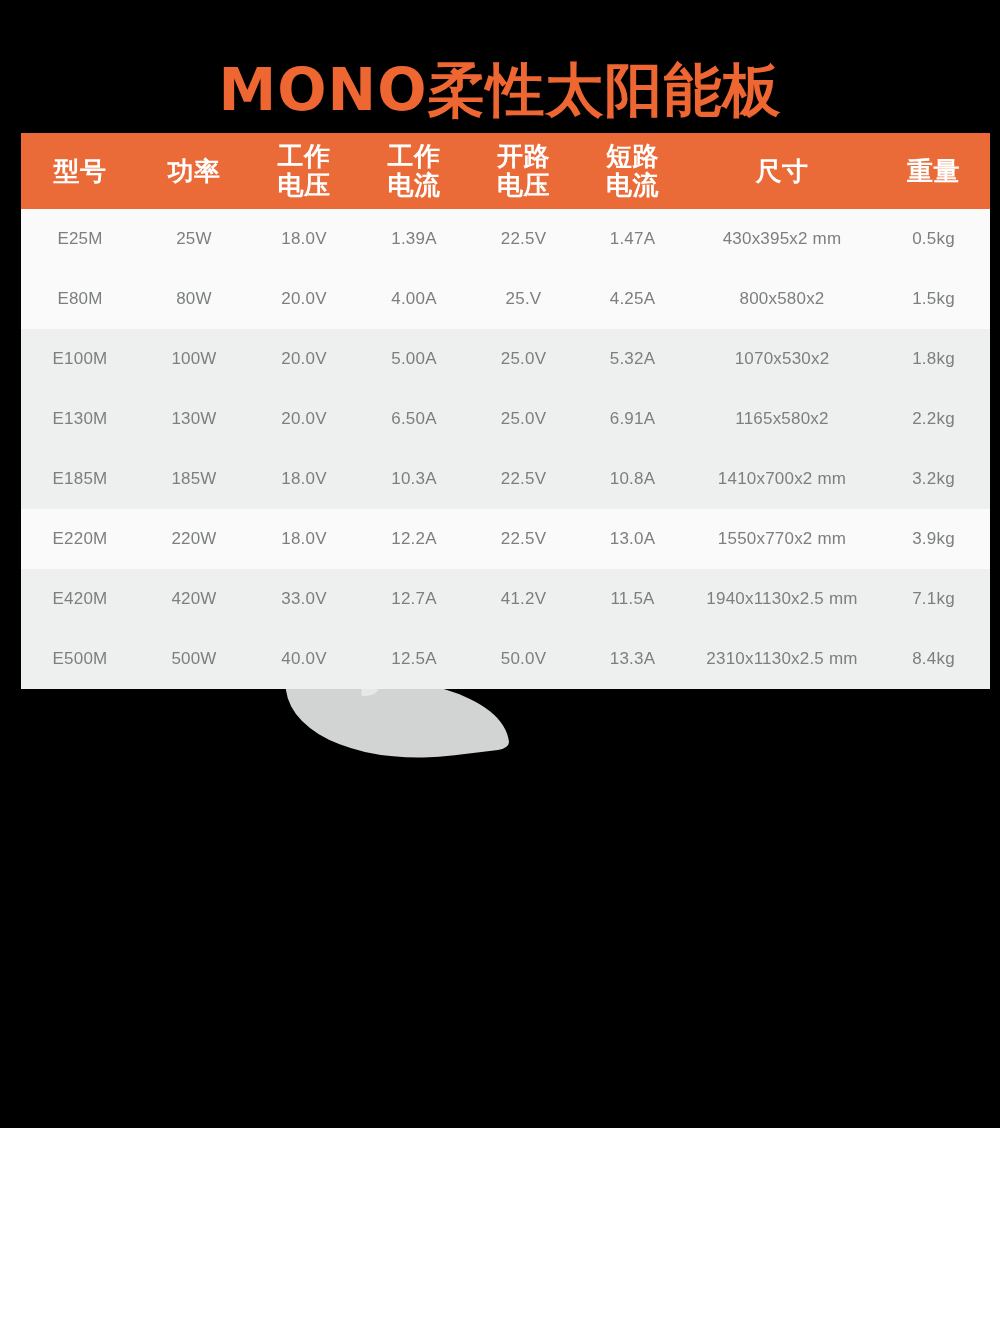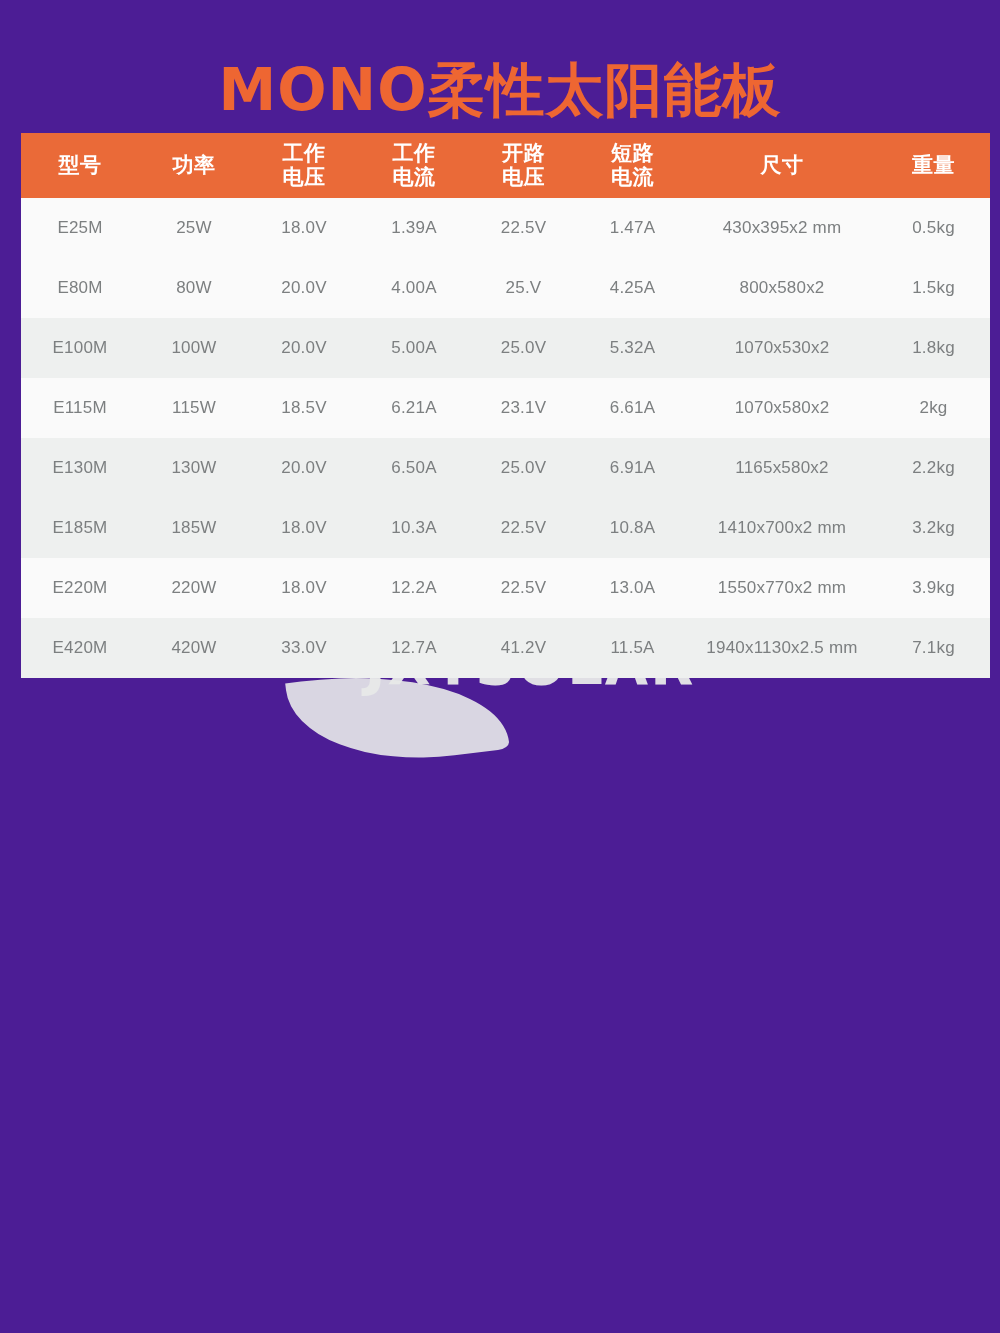--- a/index.html
+++ b/index.html
@@ -7,22 +7,22 @@
     margin: 0;
     padding: 0;
     width: 1000px;
     height: 1333px;
     background: #ffffff;
     font-family: "Liberation Sans", "DejaVu Sans", sans-serif;
   }
   #page {
     position: relative;
     width: 1000px;
-    height: 1333px;
-    background: #4c1d95;
+    height: 1128px;
+    background: #000000;
     overflow: hidden;
   }
 
   
   .title-wrap {
     position: absolute;
     left: 0;
     top: 18px;
     width: 1000px;
     text-align: center;
@@ -101,21 +101,21 @@
   table.spec col.c-vmp    { width: 110px; }
   table.spec col.c-imp    { width: 110px; }
   table.spec col.c-voc    { width: 109px; }
   table.spec col.c-isc    { width: 109px; }
   table.spec col.c-size   { width: 190px; }
   table.spec col.c-weight { width: 113px; }
 
   thead th {
     background: #ea6a38;
     color: #ffffff;
-    font-size: 21px;
+    font-size: 26px;
     font-weight: bold;
     height: 65px;
     padding: 9px;
     text-align: center;
     vertical-align: middle;
     line-height: 1.12;
     font-family: "DejaVu Sans", "Liberation Sans", sans-serif;
     letter-spacing: 0.5px;
   }
   thead th .hl { display: block; }
@@ -217,30 +217,20 @@
           <tr class="even">
             <td>E100M</td>
             <td>100W</td>
             <td>20.0V</td>
             <td>5.00A</td>
             <td>25.0V</td>
             <td>5.32A</td>
             <td>1070x530x2</td>
             <td>1.8kg</td>
           </tr>
-          <tr class="odd">
-            <td>E115M</td>
-            <td>115W</td>
-            <td>18.5V</td>
-            <td>6.21A</td>
-            <td>23.1V</td>
-            <td>6.61A</td>
-            <td>1070x580x2</td>
-            <td>2kg</td>
-          </tr>
           <tr class="even">
             <td>E130M</td>
             <td>130W</td>
             <td>20.0V</td>
             <td>6.50A</td>
             <td>25.0V</td>
             <td>6.91A</td>
             <td>1165x580x2</td>
             <td>2.2kg</td>
           </tr>
@@ -267,17 +257,27 @@
           <tr class="even">
             <td>E420M</td>
             <td>420W</td>
             <td>33.0V</td>
             <td>12.7A</td>
             <td>41.2V</td>
             <td>11.5A</td>
             <td>1940x1130x2.5 mm</td>
             <td>7.1kg</td>
           </tr>
+          <tr class="even">
+            <td>E500M</td>
+            <td>500W</td>
+            <td>40.0V</td>
+            <td>12.5A</td>
+            <td>50.0V</td>
+            <td>13.3A</td>
+            <td>2310x1130x2.5 mm</td>
+            <td>8.4kg</td>
+          </tr>
         </tbody>
     </table>
   </div>
 
 </div>
 
 </body></html>

